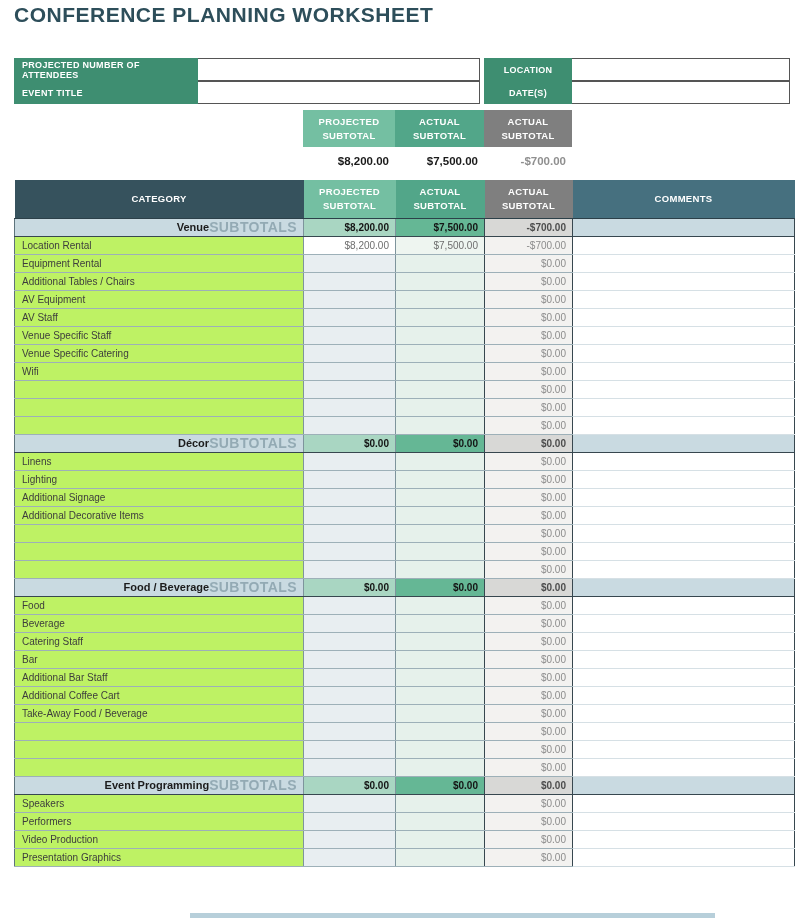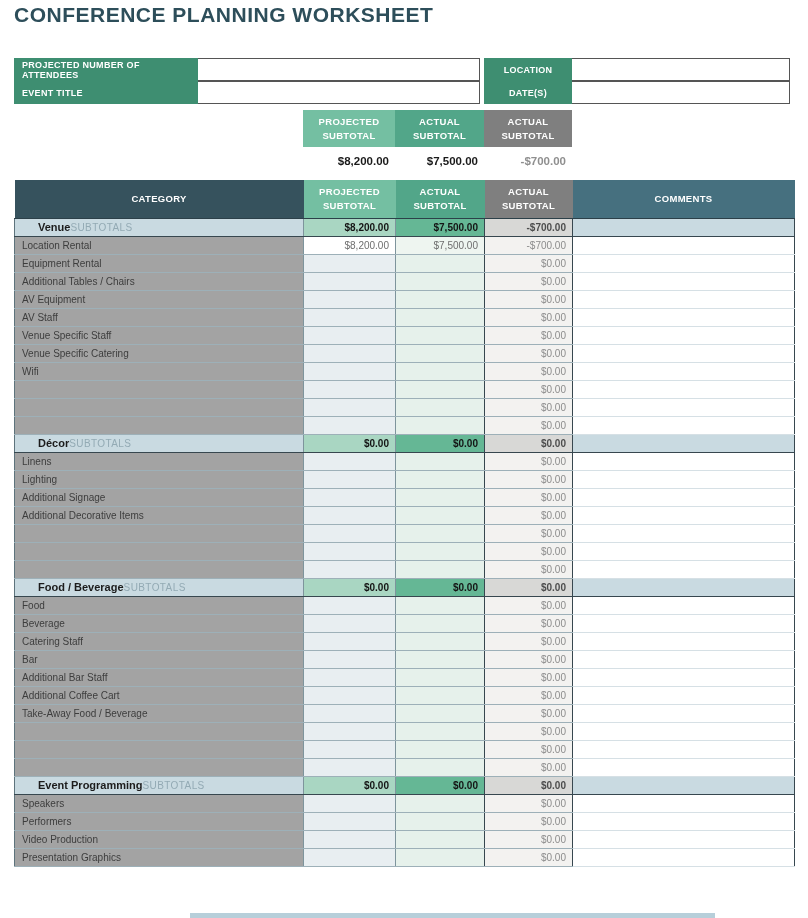--- a/index.html
+++ b/index.html
@@ -53,30 +53,30 @@
   .main td { height:18px; overflow:hidden; white-space:nowrap; font-size:10px;
              vertical-align:middle; }
   .c-cat { border-left:1px solid #5d737c; border-right:1px solid #7e949c; }
   .c-proj { border-right:1px solid #7e949c; }
   .c-act { border-right:1px solid #37474f; }
   .c-var { border-right:1px solid #37474f; }
   .c-com { border-right:1px solid #37474f; }
 
   tr.sec td { border-top:1px solid #37474f; border-bottom:1px solid #37474f; }
   .sec-cat { background:#c9dae1; display:table-cell; padding:0 6px 0 7px; }
-  .sec-cat .wrap { display:flex; justify-content:flex-start; align-items:center;margin-left:16px; }
+  .sec-cat .wrap { display:flex; justify-content:flex-end; align-items:center; }
   .sec-name { font-size:11px; font-weight:bold; color:#1c1c1c; }
-  .sec-sub { font-size:10px; font-weight:normal; color:#93aab4; letter-spacing:0.4px; }
+  .sec-sub { font-size:14px; font-weight:bold; color:#93aab4; letter-spacing:0.4px; }
   .sec-proj { background:#a9d6c2; font-weight:bold; color:#141414; text-align:right; padding-right:6px; font-size:10.5px; }
   .sec-act { background:#65b795; font-weight:bold; color:#141414; text-align:right; padding-right:6px; font-size:10.5px; }
   .sec-var { background:#d8d8d6; font-weight:bold; color:#4d4d4d; text-align:right; padding-right:6px; font-size:10.5px; }
   .sec-com { background:#c9dae1; }
 
   tr.item td { border-bottom:1px solid #9db0b8; }
-  .item-cat { background:#a3a3a3; color:#3d3d3d; font-size:10.5px; padding-left:7px; }
+  .item-cat { background:#bef264; color:#3d3d3d; font-size:10.5px; padding-left:7px; }
   .item-proj { background:#e8eef1; text-align:right; padding-right:6px; color:#7c7c7c; }
   .item-act { background:#e6f1eb; text-align:right; padding-right:6px; color:#7c7c7c; }
   .item-var { background:#f3f2f0; text-align:right; padding-right:6px; color:#8c8c8c; }
   .item-com { background:#fff; border-bottom:1px solid #d6e0e5 !important; }
   .item-proj.filled { background:#fff; color:#6e6e6e; }
   .item-act.filled { background:#eef5f0; color:#6e6e6e; }
 
   .bottom-strip { position:absolute; left:190px; top:913px; width:525px; height:5px;
                   background:#b7cfda; }
 </style>

